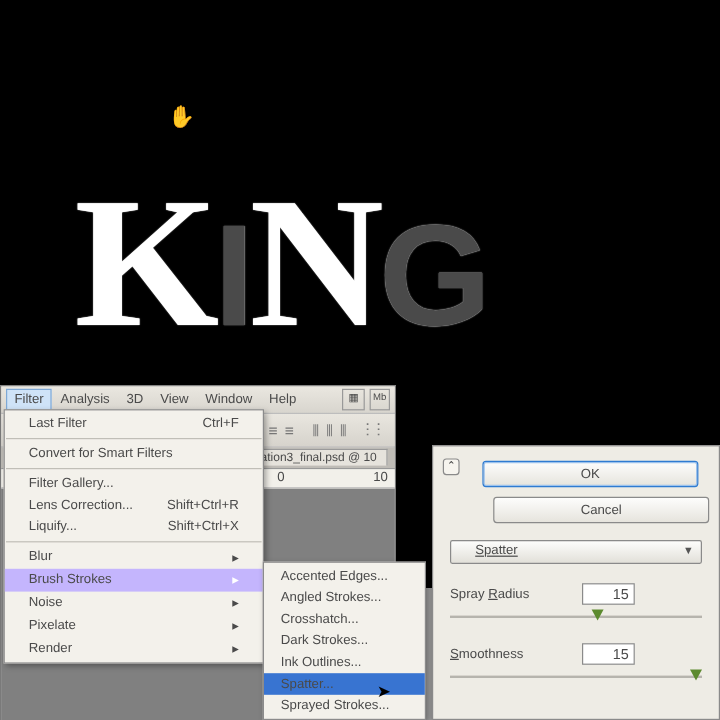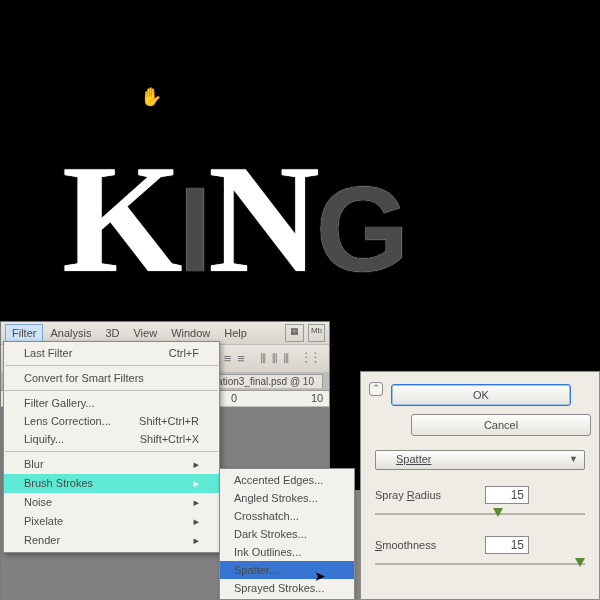--- a/index.html
+++ b/index.html
@@ -32,37 +32,37 @@
   overflow:hidden;}
 #ruler span{position:absolute;top:1px;}
 #graywell{height:216px;background:#808080;}
 
 
 .menu{position:absolute;background:#f3f1eb;border:1px solid #8b8b8b;box-shadow:2px 2px 5px rgba(0,0,0,.35);
   min-width:192px;padding:2px 0;}
 .menu .item{display:flex;justify-content:space-between;padding:3px 20px 3px 20px;white-space:nowrap;}
 .menu .item.dis{color:#9c9a94;}
 .menu .item.arrow::after{content:"▸";margin-left:12px;color:#4a4a4a;}
-.menu .item.sel{background:#5eead4;color:#fff;}
+.menu .item.sel{background:#c4b5fd;color:#fff;}
 .menu .item.sel::after{color:#fff;}
 .menu hr{border:none;border-top:1px solid #c0beb7;margin:3px 1px;}
 #main-menu{left:3px;top:341px;width:217px;}
 #sub-menu{left:219px;top:468px;width:136px;min-width:136px;}
 #sub-menu .item{padding:3px 12px 3px 14px;}
 #sub-menu .item.sel{background:#3874d1;color:#fff;}
 .curs{position:absolute;font-size:14px;color:#000;}
 
 
 #dialog{position:absolute;right:0;top:371px;width:240px;height:229px;background:#eeece5;
   border:1px solid #8a8a8a;box-shadow:-1px 0 3px rgba(0,0,0,.2);padding:10px 14px;}
 #dialog .collapse{position:absolute;left:8px;top:10px;width:14px;height:14px;border:1px solid #8a8a8a;
   border-radius:3px;text-align:center;line-height:11px;font-size:9px;background:#f6f4ee;}
 #dialog .btn{display:block;margin:0 auto 8px;width:180px;height:22px;border:1px solid #8a8a8a;
   border-radius:3px;background:linear-gradient(#fdfdfc,#e6e4dd);text-align:center;line-height:20px;}
-#dialog .btn.primary{border:1px solid #2f7bd1;box-shadow:0 0 0 1px #9cc2ec inset;margin-top:2px;margin-left:16px;}
+#dialog .btn.primary{border:1px solid #2f7bd1;box-shadow:0 0 0 1px #9cc2ec inset;margin-top:2px;margin-left:27px;}
 #dialog .btn.secondary{margin-left:36px;}
 #dialog .combo{margin-top:14px;width:210px;height:20px;border:1px solid #8a8a8a;border-radius:2px;
   background:linear-gradient(#fdfdfc,#e2e0d9);padding:2px 20px;position:relative;text-decoration:underline;}
 #dialog .combo::after{content:"▼";position:absolute;right:6px;top:3px;font-size:9px;color:#555;}
 #dialog .row{display:flex;align-items:center;margin-top:16px;}
 #dialog .row .lbl{flex:0 0 110px;}
 #dialog .row .lbl u{text-decoration:underline;}
 #dialog .row .val{width:44px;height:18px;border:1px solid #8a8a8a;background:#fff;text-align:right;
   padding:1px 4px;font-size:12px;}
 #dialog .slider{position:relative;height:12px;margin:4px 0 0 0;width:210px;}

